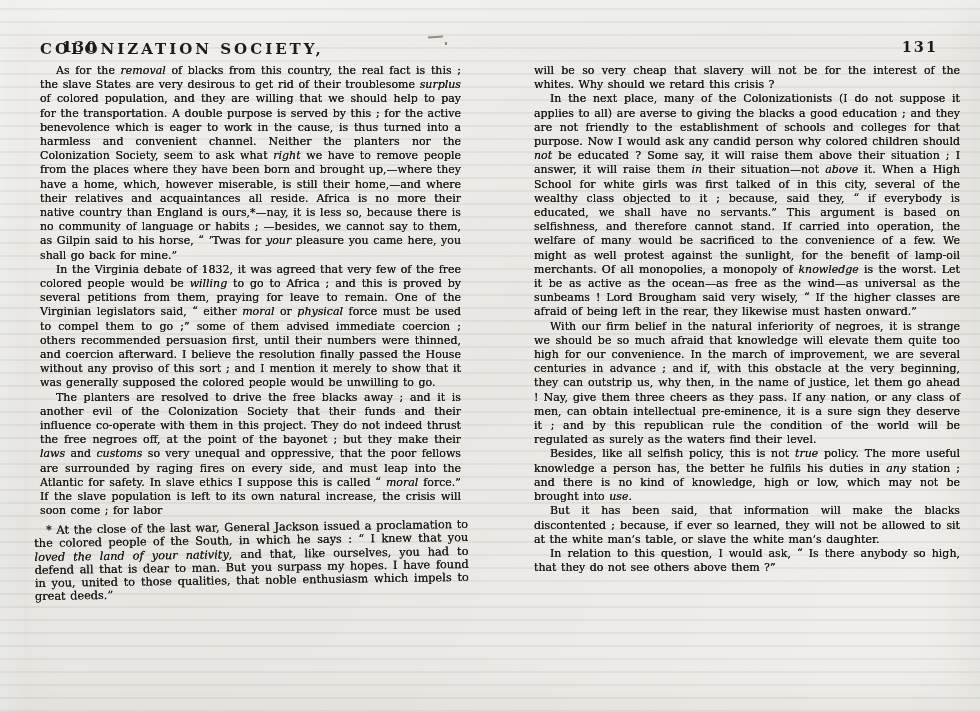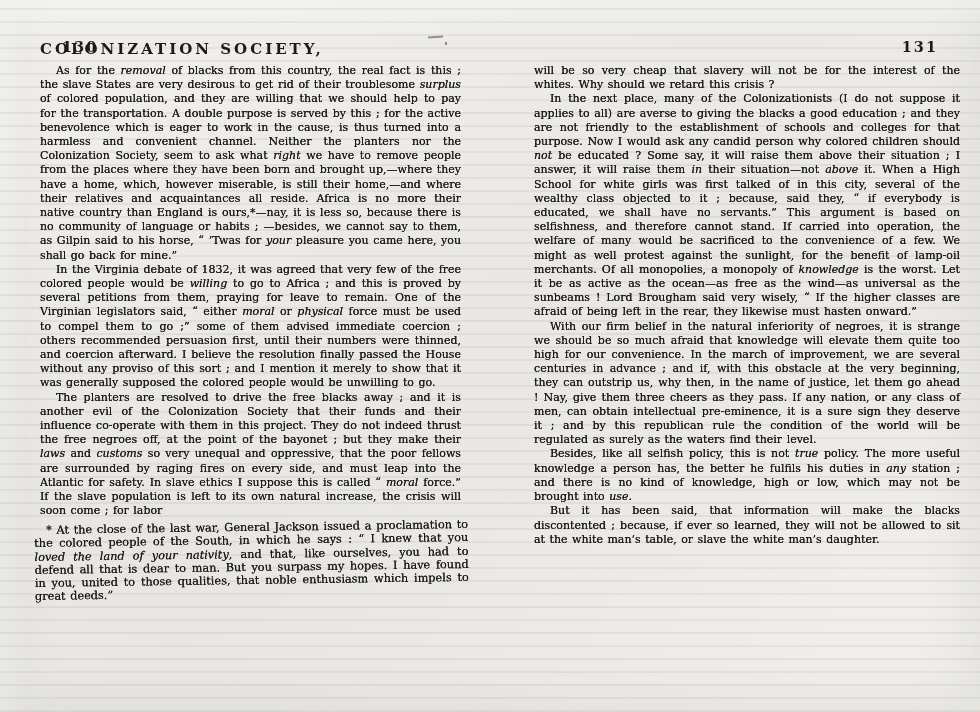--- a/index.html
+++ b/index.html
@@ -100,16 +100,17 @@
   <section class="page page-right">
     <header class="page-header">
       <span class="page-num right">131</span>
     </header>
     <div class="page-body">
         <p>will be so very cheap that slavery will not be for the interest of the whites. Why should we retard this crisis ?</p>
         <p>In the next place, many of the Colonizationists (I do not suppose it applies to all) are averse to giving the blacks a good education ; and they are not friendly to the establishment of schools and colleges for that purpose. Now I would ask any candid person why colored children should <i>not</i> be educated ? Some say, it will raise them above their situation ; I answer, it will raise them <i>in</i> their situation—not <i>above</i> it. When a High School for white girls was first talked of in this city, several of the wealthy class objected to it ; because, said they, “ if everybody is educated, we shall have no servants.” This argument is based on selfishness, and therefore cannot stand. If carried into operation, the welfare of many would be sacrificed to the convenience of a few. We might as well protest against the sunlight, for the benefit of lamp-oil merchants. Of all monopolies, a monopoly of <i>knowledge</i> is the worst. Let it be as active as the ocean—as free as the wind—as universal as the sunbeams ! Lord Brougham said very wisely, “ If the higher classes are afraid of being left in the rear, they likewise must hasten onward.”</p>
         <p>With our firm belief in the natural inferiority of negroes, it is strange we should be so much afraid that knowledge will elevate them quite too high for our convenience. In the march of improvement, we are several centuries in advance ; and if, with this obstacle at the very beginning, they can outstrip us, why then, in the name of justice, let them go ahead ! Nay, give them three cheers as they pass. If any nation, or any class of men, can obtain intellectual pre-eminence, it is a sure sign they deserve it ; and by this republican rule the condition of the world will be regulated as surely as the waters find their level.</p>
         <p>Besides, like all selfish policy, this is not <i>true</i> policy. The more useful knowledge a person has, the better he fulfils his duties in <i>any</i> station ; and there is no kind of knowledge, high or low, which may not be brought into <i>use</i>.</p>
         <p>But it has been said, that information will make the blacks discontented ; because, if ever so learned, they will not be allowed to sit at the white man’s table, or slave the white man’s daughter.</p>
+        <p>In relation to this question, I would ask, “ Is there anybody so high, that they do not see others above them ?”</p>
       </div>
   </section>
 
 </div>
 
 </body></html>

